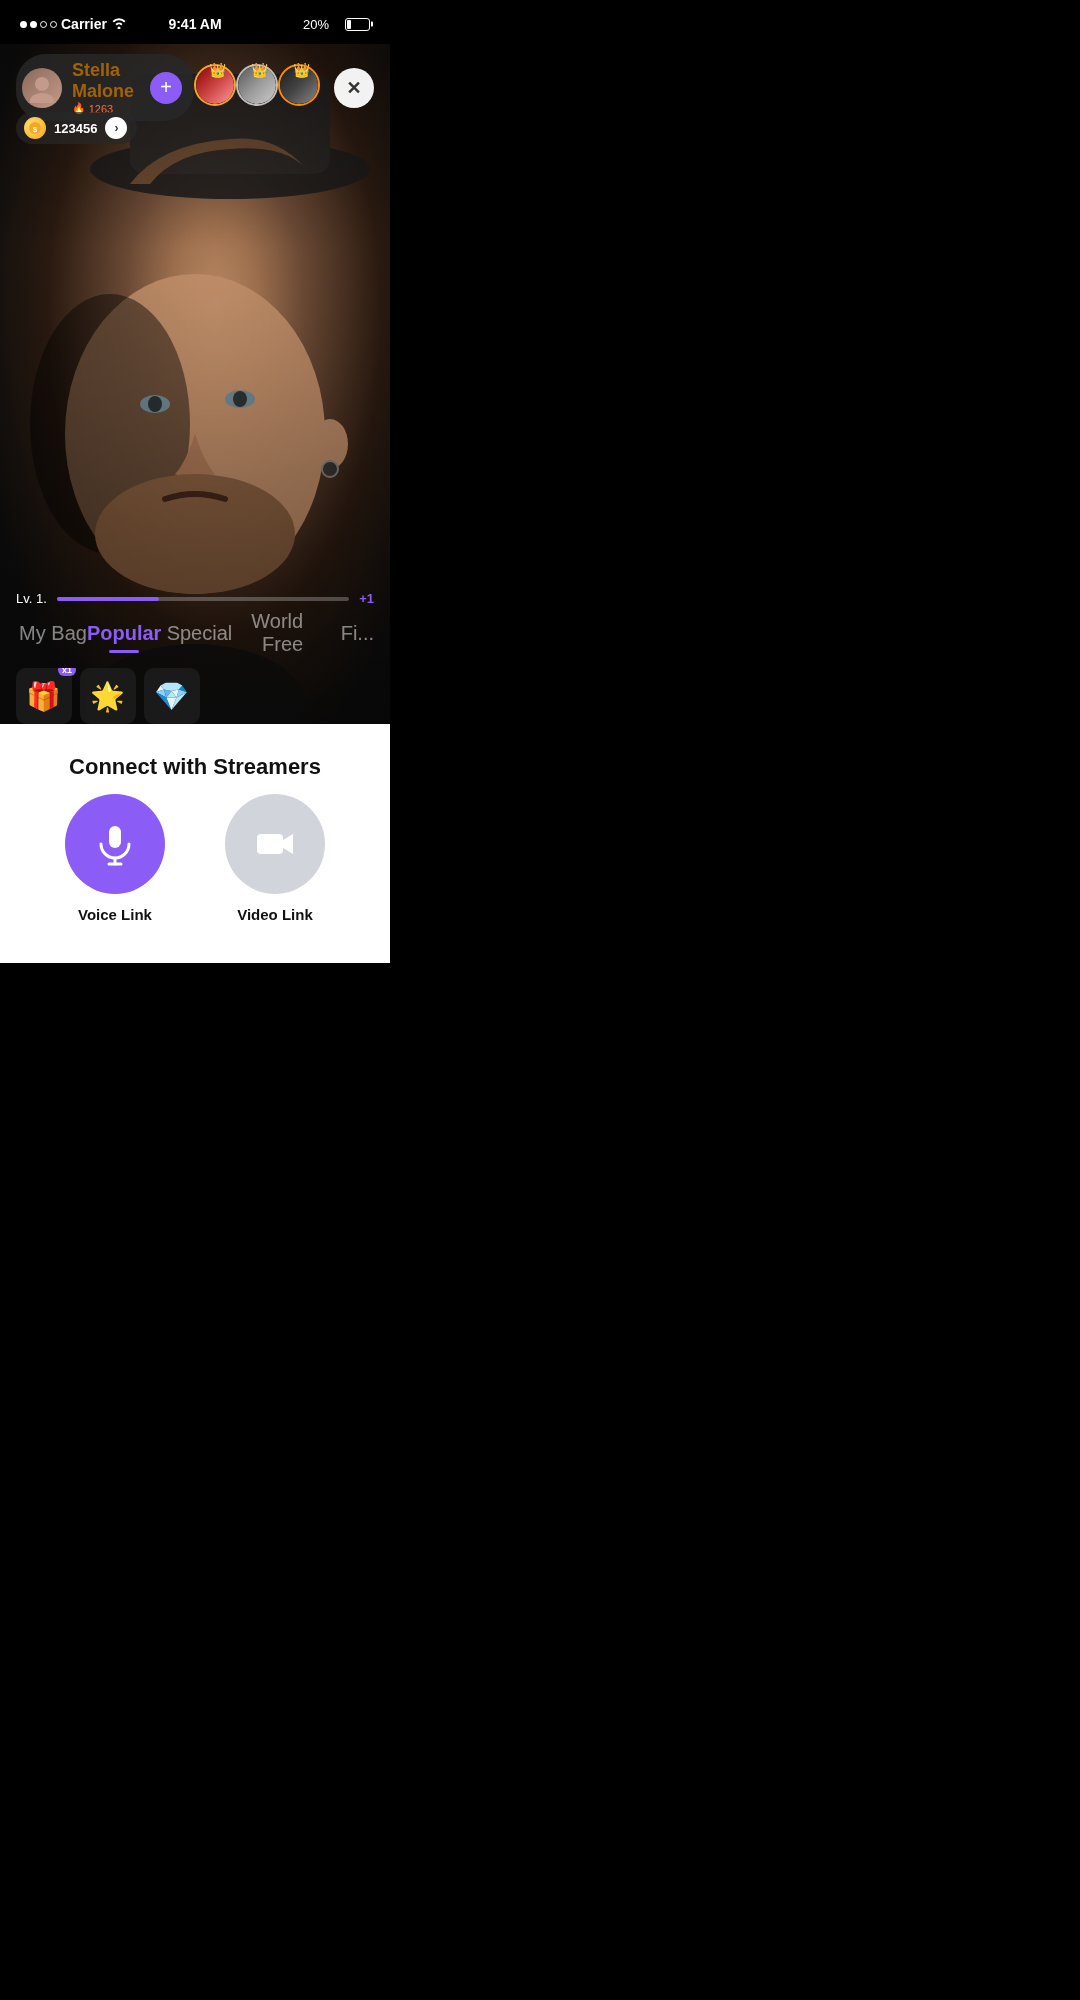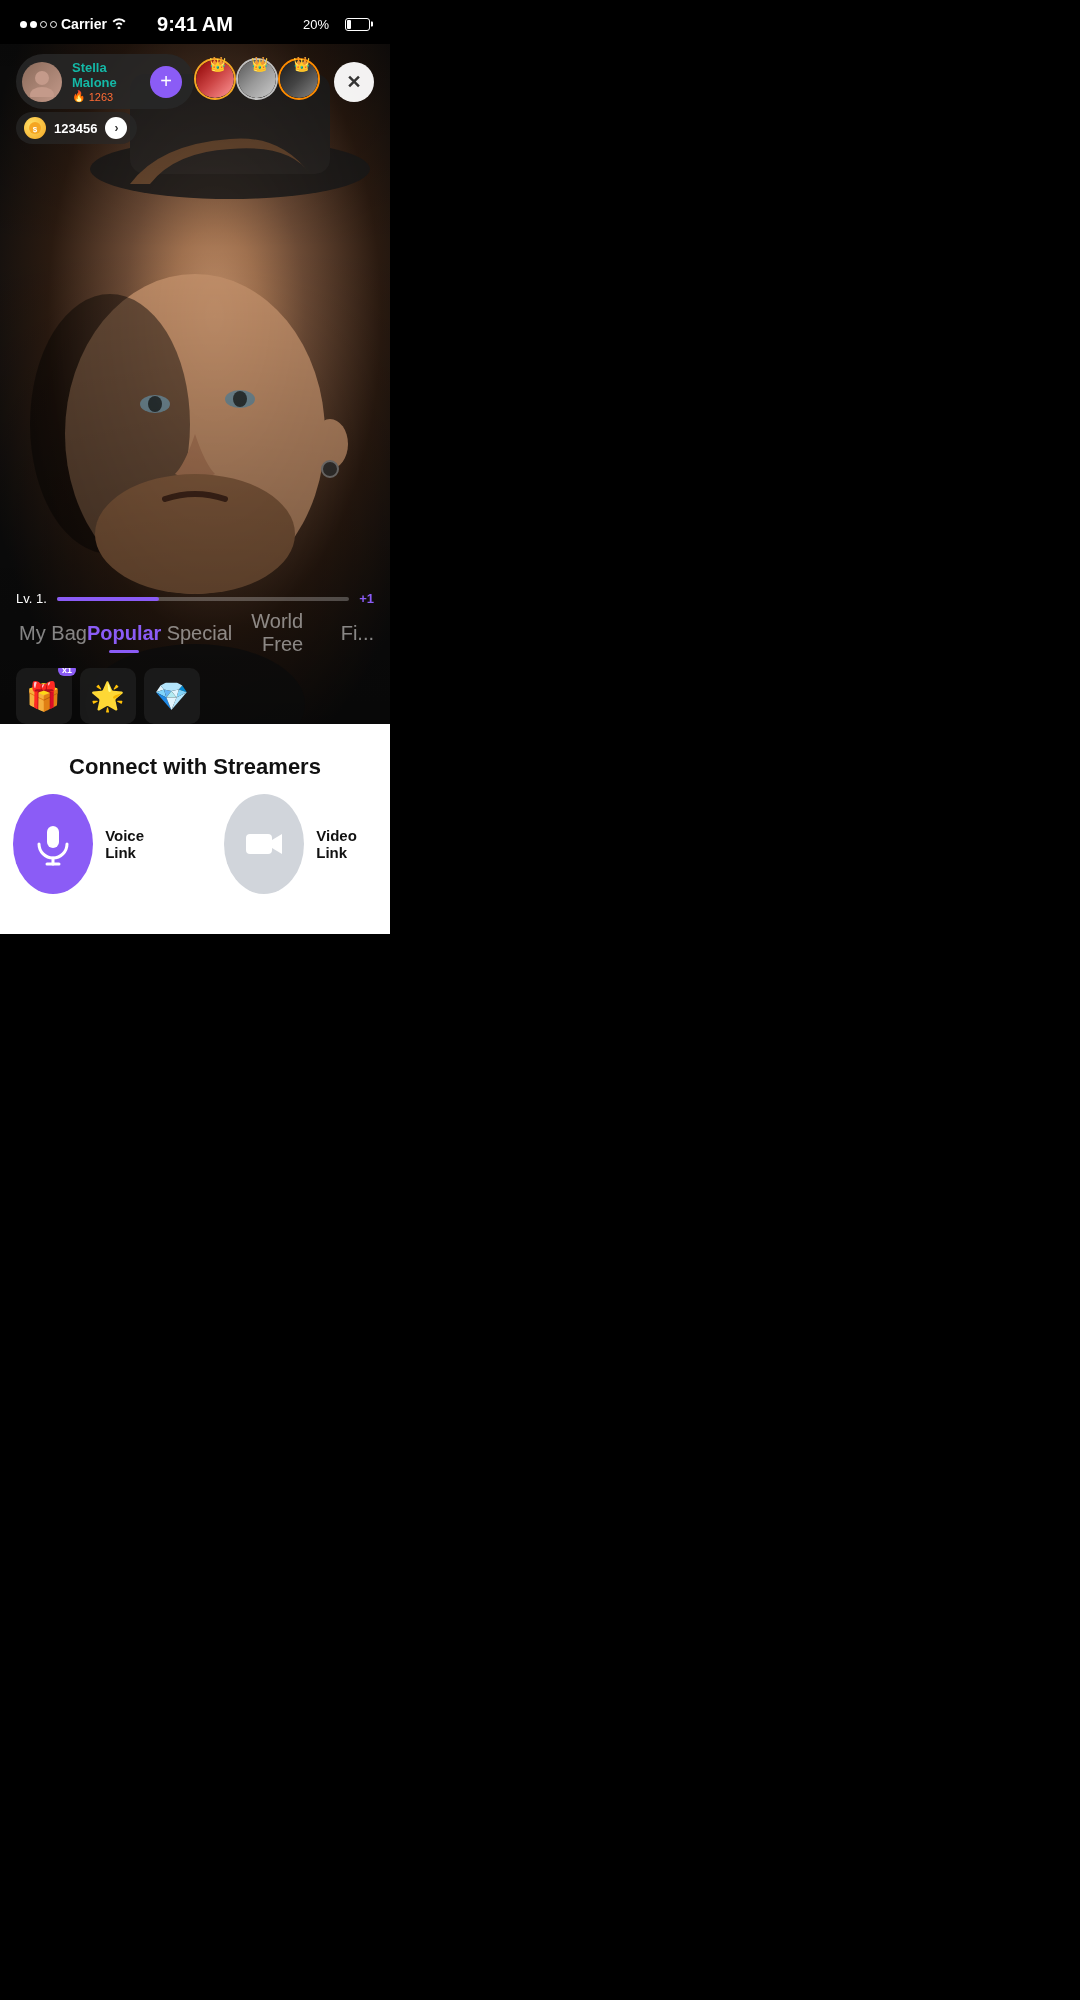--- a/index.html
+++ b/index.html
@@ -48,21 +48,21 @@
       color: #fff;
       font-size: 14px;
       font-weight: 600;
     }
     .wifi-icon {
       color: #fff;
       font-size: 14px;
     }
     .status-center {
       color: #fff;
-      font-size: 20px;
+      font-size: 14px;
       font-weight: 600;
       position: absolute;
       left: 50%;
       transform: translateX(-50%);
     }
     .status-right {
       display: flex;
       align-items: center;
       gap: 16px;
     }
@@ -153,22 +153,22 @@
       flex-shrink: 0;
       display: flex;
       align-items: center;
       justify-content: center;
       font-size: 18px;
     }
     .streamer-details {
       flex: 1;
     }
     .streamer-name {
-      color: #14b8a6;
-      font-size: 13px;
+      color: #a16207;
+      font-size: 18px;
       font-weight: 600;
     }
     .streamer-fire {
       display: flex;
       align-items: center;
       gap: 3px;
       color: #ff6b35;
       font-size: 11px;
     }
 
@@ -427,21 +427,21 @@
     }
     .link-buttons {
       display: flex;
       gap: 60px;
       align-items: center;
       justify-content: center;
       width: 100%;
     }
     .link-btn-wrap {
       display: flex;
-      flex-direction: row;
+      flex-direction: column;
       align-items: center;
       gap: 12px;
       cursor: pointer;
     }
     .link-circle {
       width: 100px;
       height: 100px;
       border-radius: 50%;
       display: flex;
       align-items: center;

